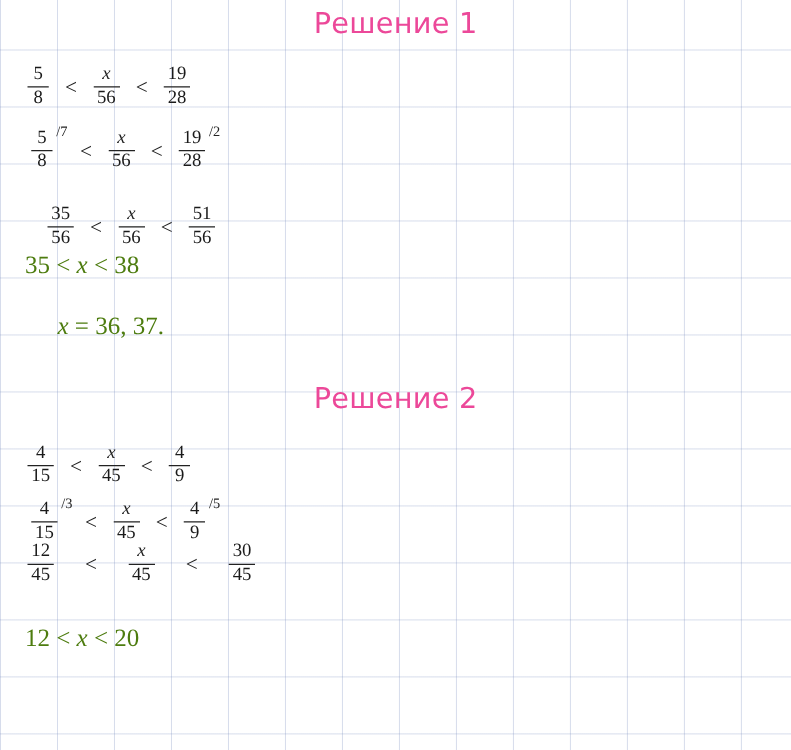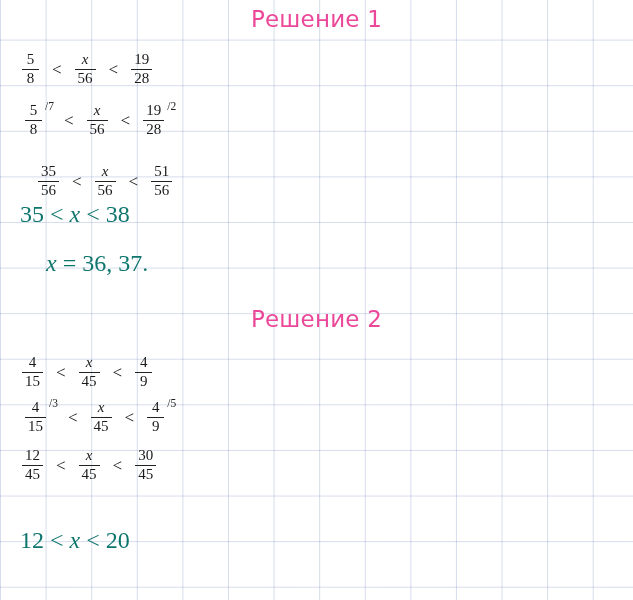--- a/index.html
+++ b/index.html
@@ -89,22 +89,22 @@
     position: absolute;
     top: -3px;
     left: 100%;
     margin-left: 3px;
     white-space: nowrap;
     color: #222;
   }
   
   .stmt {
     position: absolute;
-    font-size: 24px;
-    color: #0f766e;
+    font-size: 20px;
+    color: #4d7c0f;
     white-space: nowrap;
   }
   .stmt .varx { font-style: italic; }
 </style>
 </head>
 <body>
 
 <div id="grid"></div>
 
 <div id="page">
@@ -244,21 +244,21 @@
     <span class="term">
       <span class="frac">
         <span class="num">4</span>
         <span class="bar"></span>
         <span class="den">9</span>
       </span>
       <span class="mult">/5</span>
     </span>
   </div>
 
-  <div class="chain" style="left:22px; top:448px;">
+  <div class="chain" style="left:22px; top:434px;gap:12px;">
     <span class="term">
       <span class="frac">
         <span class="num">12</span>
         <span class="bar"></span>
         <span class="den">45</span>
       </span>
     </span>
     <span class="rel">&lt;</span>
     <span class="term">
       <span class="frac">
@@ -270,16 +270,16 @@
     <span class="rel">&lt;</span>
     <span class="term">
       <span class="frac">
         <span class="num">30</span>
         <span class="bar"></span>
         <span class="den">45</span>
       </span>
     </span>
   </div>
 
-  <div class="stmt" style="left:20px; top:500px;margin-top:27px;">12 &lt; <span class="varx">x</span> &lt; 20</div>
+  <div class="stmt" style="left:20px; top:500px;">12 &lt; <span class="varx">x</span> &lt; 20</div>
 
 
 </div>
 
 </body></html>

